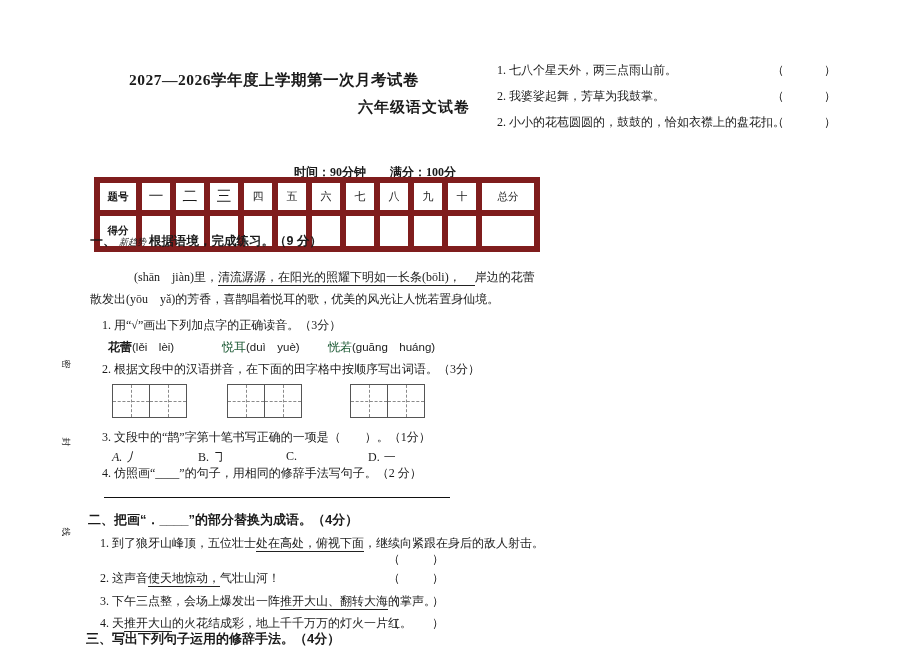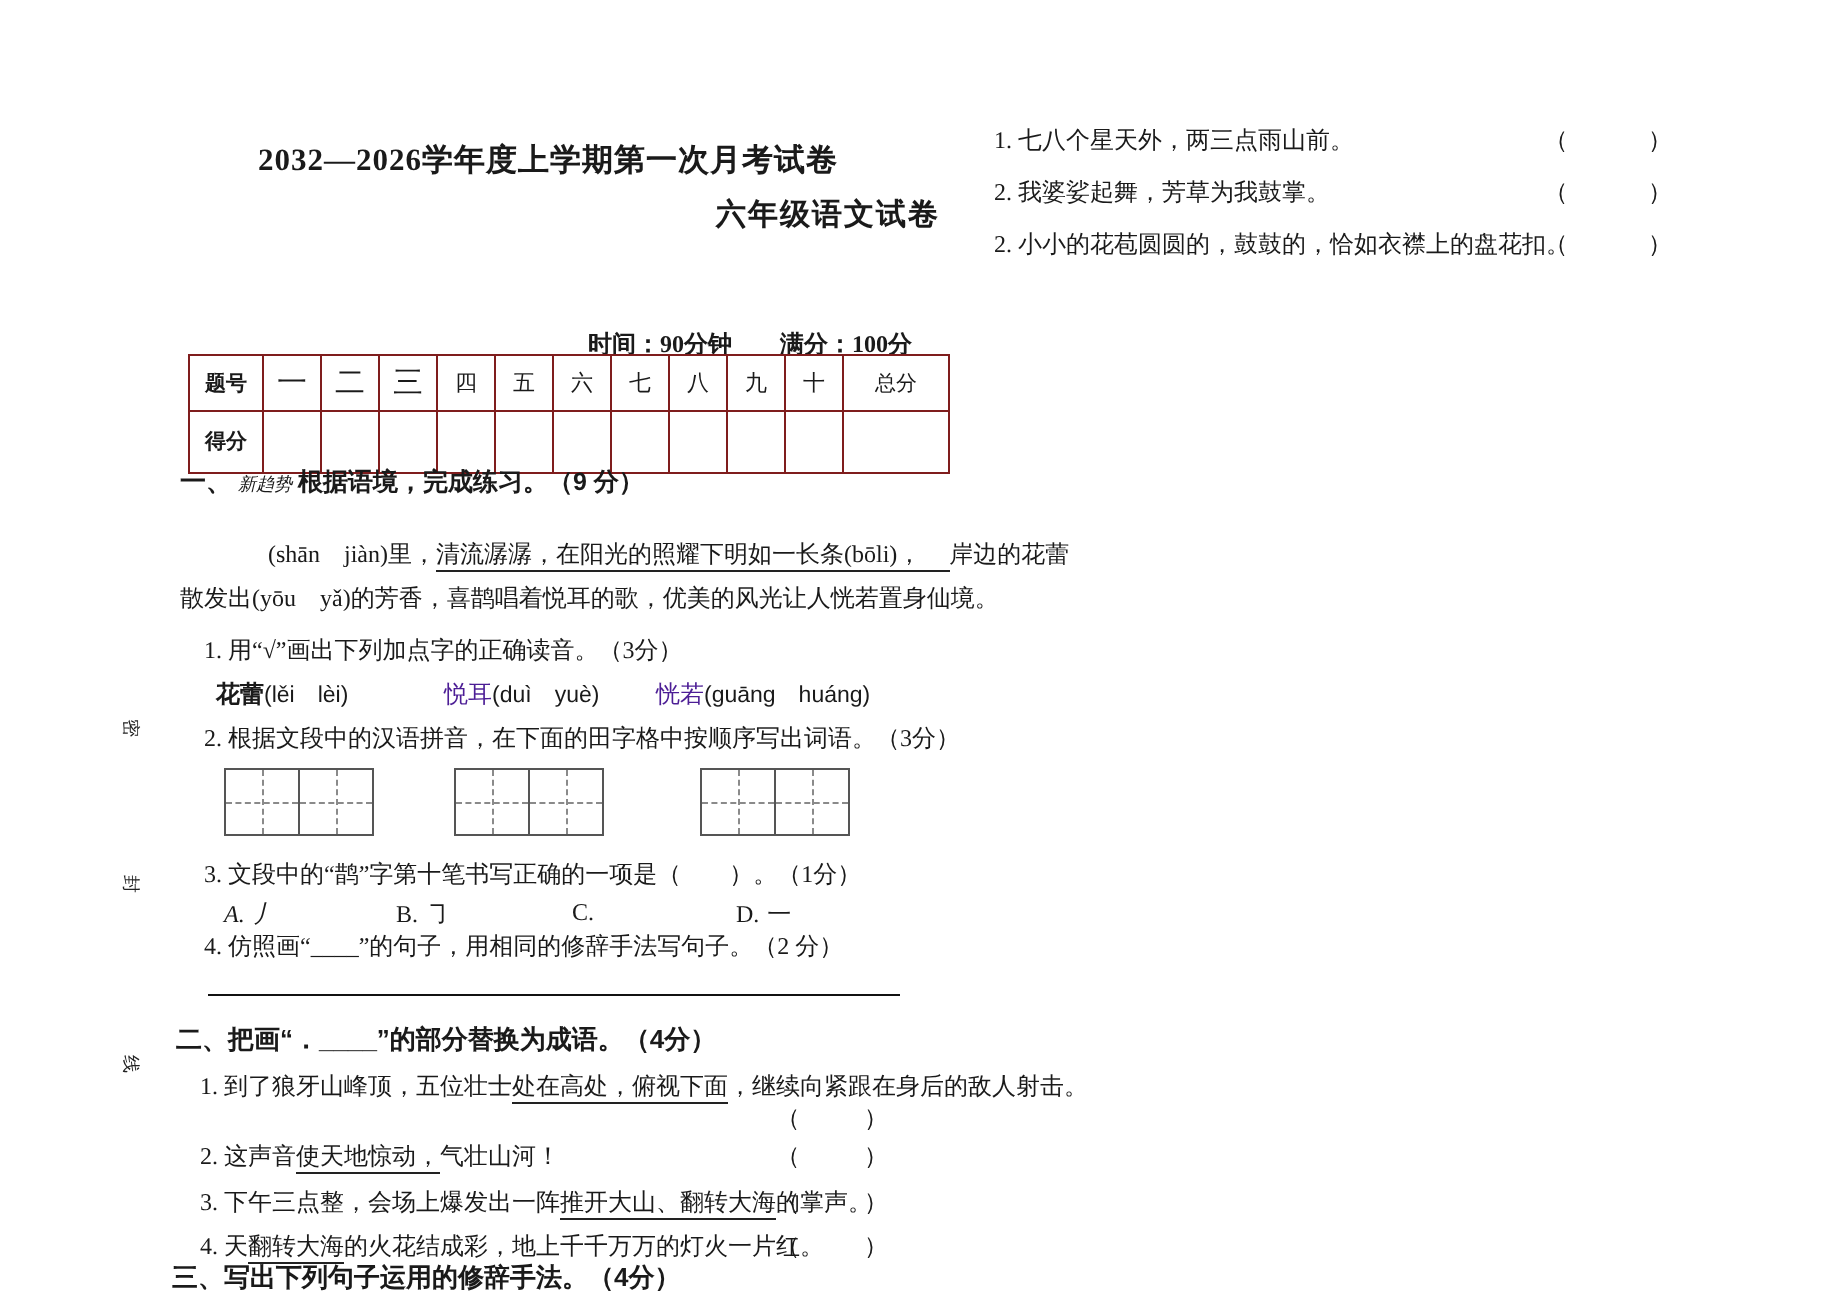--- a/index.html
+++ b/index.html
@@ -9,58 +9,58 @@
     color:#1a1a1a;font-size:12px;overflow:hidden;
   }
   .abs{position:absolute;white-space:nowrap;}
   .title{top:70px;left:78px;width:392px;text-align:center;font-size:15.5px;font-weight:bold;letter-spacing:0.5px;}
   .subtitle{top:98px;left:78px;width:392px;text-align:right;font-size:15px;font-weight:bold;letter-spacing:1px;}
   .meta{top:132px;left:294px;font-size:12px;font-weight:bold;margin-top:32px;}
   
   .seal{left:58px;width:14px;font-size:9px;color:#222;transform:rotate(90deg);}
   
   table.score{position:absolute;top:177px;left:94px;border-collapse:collapse;table-layout:fixed;}
-  table.score td{border:1px solid #7f1d1d;text-align:center;vertical-align:middle;padding:0;}
+  table.score td{border:6px solid #7f1d1d;text-align:center;vertical-align:middle;padding:0;}
   table.score .hrow td{height:27px;font-size:11px;}
   table.score .srow td{height:30px;font-size:11px;}
   table.score td.lab{width:36px;font-family:"Liberation Sans","DejaVu Sans",sans-serif;font-weight:bold;font-size:10.5px;}
   table.score td.c{width:28px;}
   table.score td.big{font-size:15px;}
   table.score td.tot{width:52px;font-size:10.5px;}
   
   .sec-num{font-family:"Liberation Sans","DejaVu Sans",sans-serif;font-weight:bold;font-size:13px;}
   .sec-tag{font-size:9px;font-style:italic;margin:0 3px;}
   .sec-title{font-family:"Liberation Sans","DejaVu Sans",sans-serif;font-weight:bold;font-size:12.5px;}
   .line{font-size:12px;}
   .indent{padding-left:44px;}
   .u{border-bottom:1px solid #222;padding-bottom:1px;}
   .u-gap{padding-right:14px;}
   .word{font-family:"Liberation Sans","DejaVu Sans",sans-serif;font-weight:bold;font-size:12px;}
   .py{font-family:"Liberation Sans","DejaVu Sans",sans-serif;font-size:11.5px;}
-  .word-light{font-weight:normal;color:#4c1d95;}
+  .word-light{font-weight:normal;color:#14532d;}
   
   .tzg{position:absolute;display:flex;border:1.5px solid #555;background:#fff;}
   .tzg .cell{width:36px;height:32px;position:relative;}
   .tzg .cell + .cell{border-left:1.5px solid #555;}
   .tzg .cell::before{content:"";position:absolute;left:0;right:0;top:50%;border-top:1px dashed #8a8a8a;}
   .tzg .cell::after{content:"";position:absolute;top:0;bottom:0;left:50%;border-left:1px dashed #8a8a8a;}
   .opt-label{font-size:12px;}
   .stroke{font-size:12px;margin-left:4px;}
   .ans-line{position:absolute;top:497px;left:104px;width:346px;border-bottom:1.5px solid #111;height:0;}
   .paren{position:absolute;display:flex;justify-content:space-between;width:56px;font-size:12px;}
   .paren-r{position:absolute;display:flex;justify-content:space-between;width:64px;font-size:12px;}
 </style>
 </head>
 <body>
 
 <div class="abs seal" style="top:360px;">密</div>
 <div class="abs seal" style="top:438px;">封</div>
 <div class="abs seal" style="top:528px;">线</div>
 
-<div class="abs title">2032—2026学年度上学期第一次月考试卷</div>
+<div class="abs title">2027—2026学年度上学期第一次月考试卷</div>
 <div class="abs subtitle">六年级语文试卷</div>
 <div class="abs meta">时间：90分钟　　满分：100分</div>
 
 <table class="score">
   <tbody>
       <tr class="hrow">
     <td class="lab">题号</td>
     <td class="c big">一</td>
     <td class="c big">二</td>
     <td class="c big">三</td>
@@ -151,21 +151,21 @@
 
 <div class="abs line" style="top:593px;left:100px;">
   <span>3. 下午三点整，会场上爆发出一阵</span><span class="u">推开大山、翻转大海</span><span>的掌声。</span>
 </div>
 <div class="paren" style="top:593px;left:388px;">
   <span>（</span>
     <span>）</span>
 </div>
 
 <div class="abs line" style="top:615px;left:100px;">
-  <span>4. 天</span><span class="u">翻转大海</span><span>的火花结成彩，地上千千万万的灯火一片红。</span>
+  <span>4. 天</span><span class="u">推开大山</span><span>的火花结成彩，地上千千万万的灯火一片红。</span>
 </div>
 <div class="paren" style="top:615px;left:388px;">
   <span>（</span>
     <span>）</span>
 </div>
 
 <div class="abs sec-title" style="top:630px;left:86px;font-size:13px;">三、写出下列句子运用的修辞手法。（4分）</div>
 
 <div class="abs line" style="top:62px;left:497px;">1. 七八个星天外，两三点雨山前。</div>
 <div class="paren-r" style="top:62px;left:772px;">

